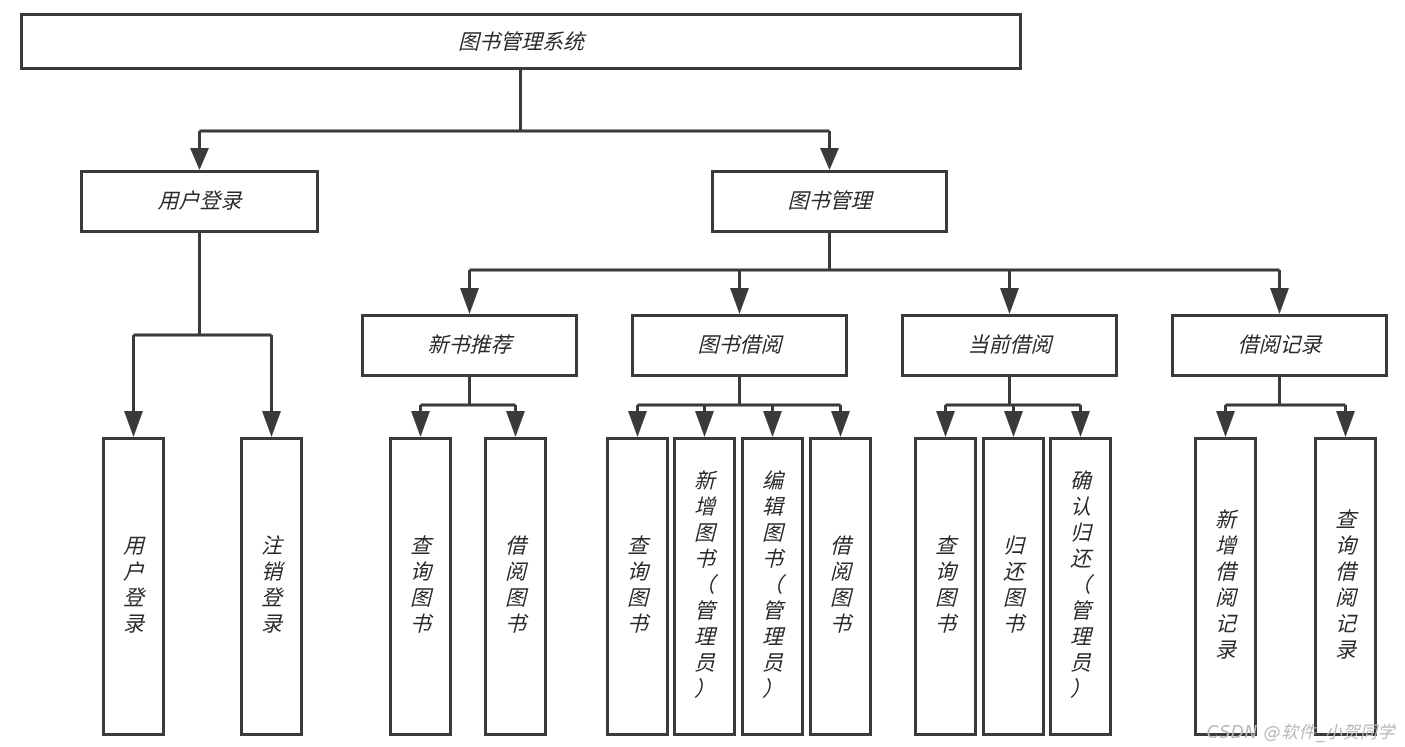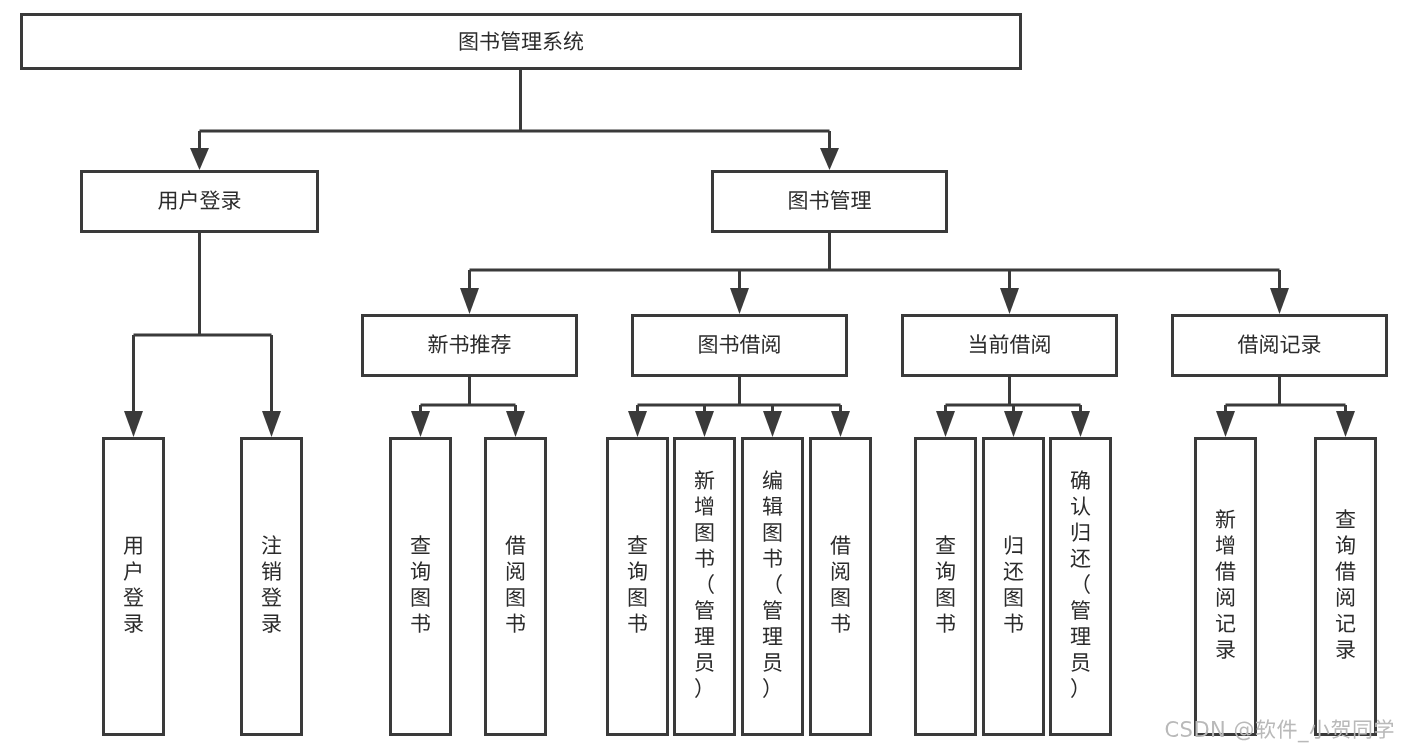--- a/index.html
+++ b/index.html
@@ -12,20 +12,21 @@
     width: 1405px;
     height: 747px;
     font-family: "DejaVu Sans", "Liberation Sans", sans-serif;
     overflow: hidden;
     position: relative;
   }
   #diagram-root {
     position: relative;
     width: 1405px;
     height: 747px;
+    font-style: italic;
   }
   svg.diagram-canvas {
     display: block;
     width: 1405px;
     height: 747px;
   }
   .node-box {
     fill: #ffffff;
     stroke: #3a3a3a;
     stroke-width: 3;
@@ -53,21 +54,21 @@
     font-family: "DejaVu Sans", "Liberation Sans", sans-serif;
     font-size: 21px;
     text-anchor: middle;
     white-space: pre;
   }
   .watermark-text {
     position: absolute;
     right: 10px;
     bottom: 4px;
     font-family: "DejaVu Sans", "Liberation Sans", sans-serif;
-    font-size: 21px;
+    font-size: 17px;
     color: #b9b9b9;
     letter-spacing: 0.5px;
     user-select: none;
     pointer-events: none;
   }
 </style>
 </head>
 <body>
 
 <div id="diagram-root">

